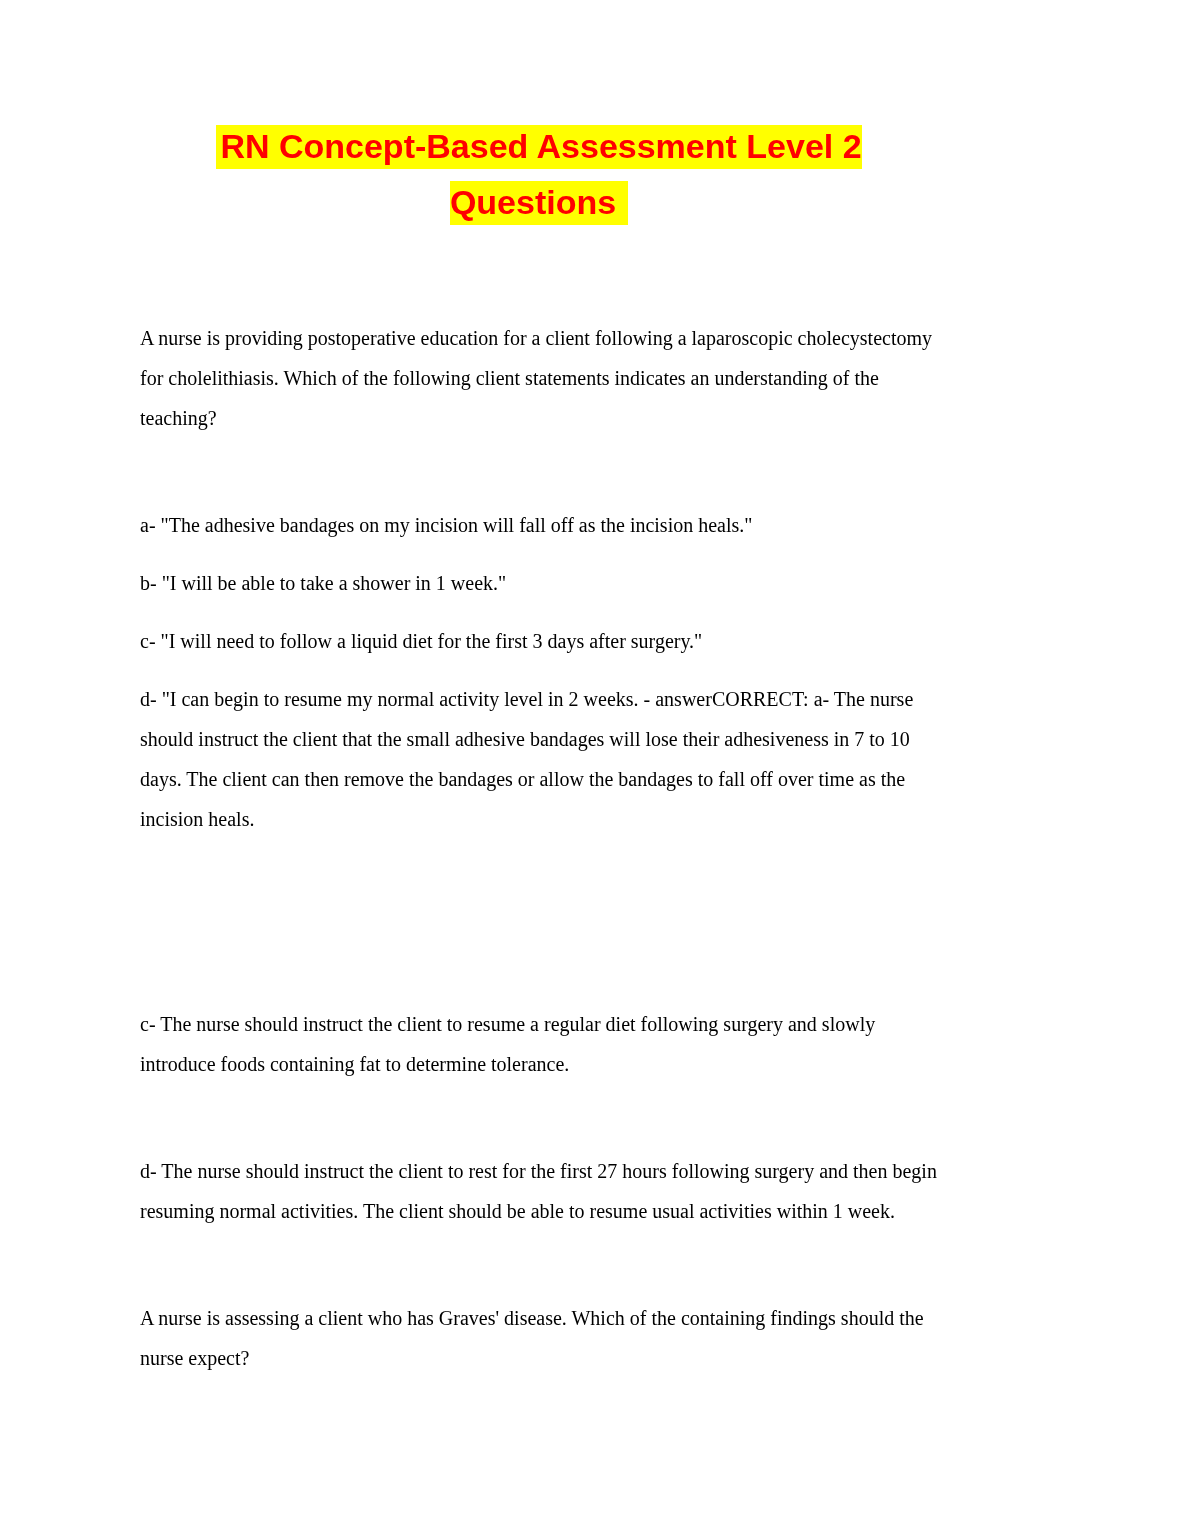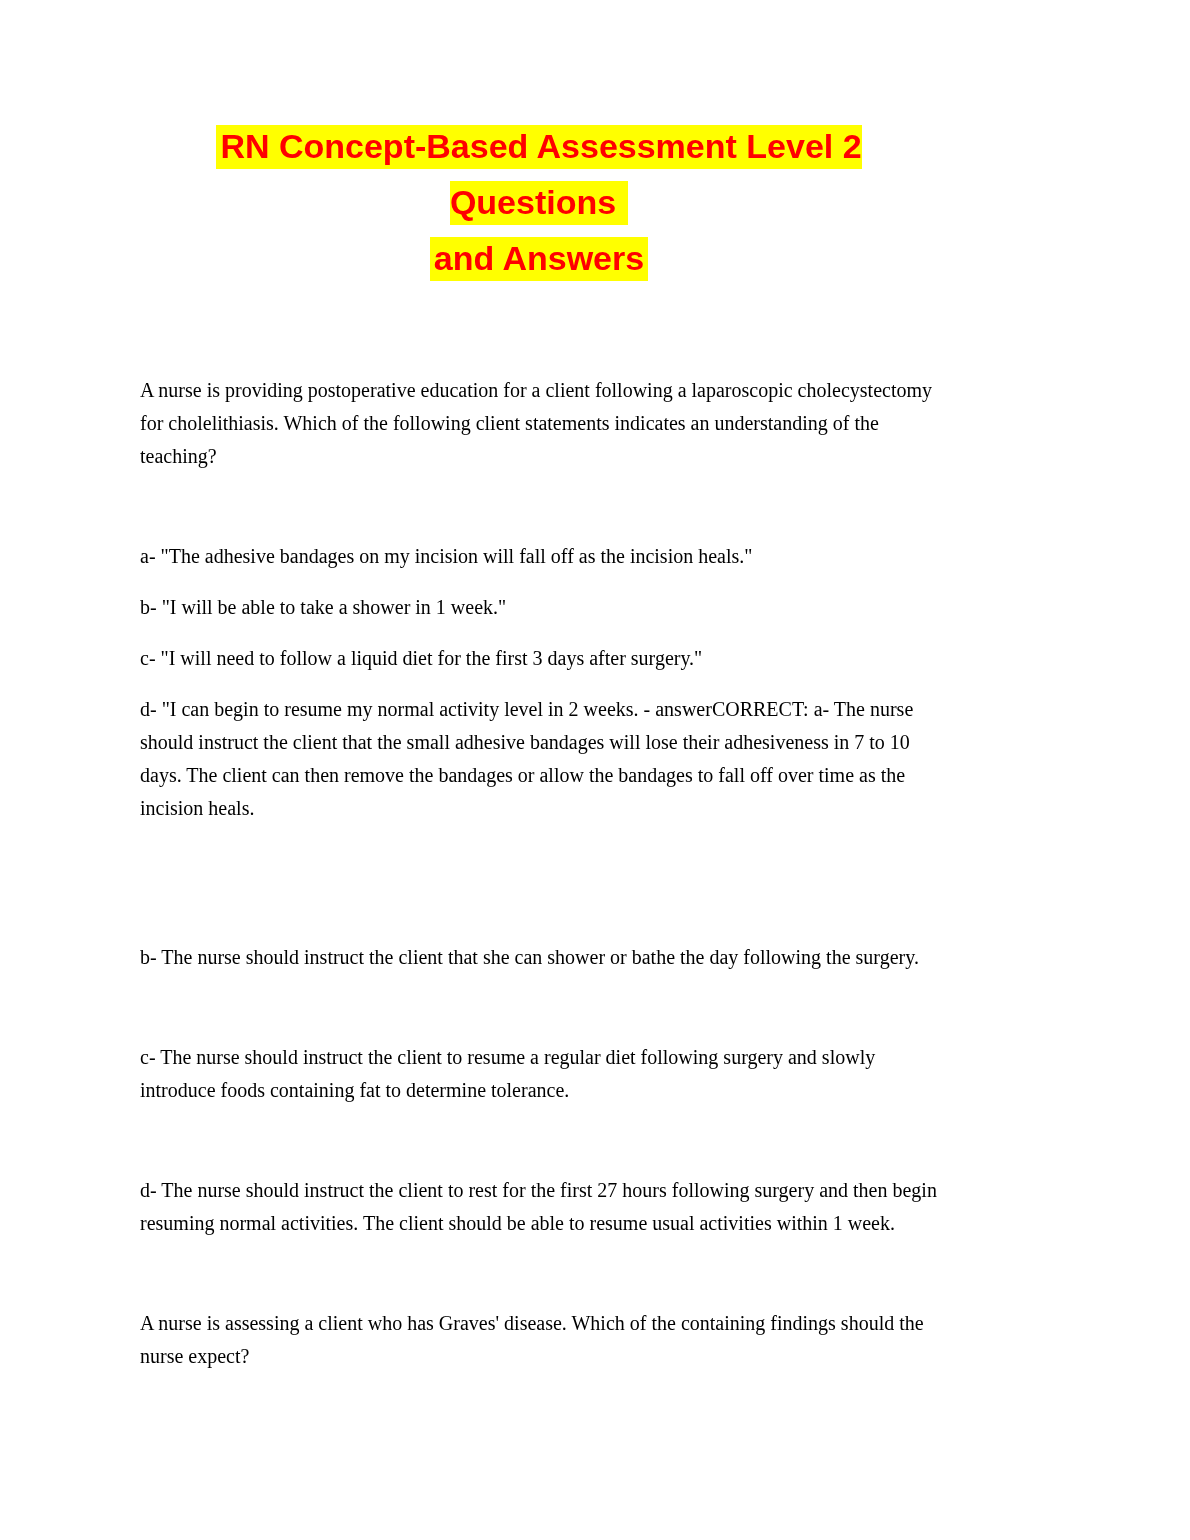--- a/index.html
+++ b/index.html
@@ -28,38 +28,37 @@
     background: #ffff00;
     padding: 2px 4px 4px 4px;
   }
   h1.doc-title .hl.trail {
     padding-right: 12px;
   }
   .body-text p {
     margin: 0 0 18px 0;
     font-family: "Liberation Serif", serif;
     font-size: 20px;
-    line-height: 33px;
+    line-height: 40px;
     color: #000000;
     letter-spacing: 0px;
   }
   .gap {
     height: 31px;
     margin-bottom: 18px;
   }
 </style>
 </head>
 <body>
 
 <div class="page">
 
   <h1 class="doc-title">
     <span class="hl trail">RN Concept-Based Assessment Level 2 Questions</span>
     <br>
-    <span class="hl">and Answers</span>
   </h1>
 
   <div class="body-text">
 
     <p>A nurse is providing postoperative education for a client following a laparoscopic cholecystectomy for cholelithiasis. Which of the following client statements indicates an understanding of the teaching?</p>
 
     <div class="gap"></div>
 
     <p>a- "The adhesive bandages on my incision will fall off as the incision heals."</p>
 
@@ -67,21 +66,20 @@
 
     <p>c- "I will need to follow a liquid diet for the first 3 days after surgery."</p>
 
     <p>d- "I can begin to resume my normal activity level in 2 weeks. - answerCORRECT: a- The nurse should instruct the client that the small adhesive bandages will lose their adhesiveness in 7 to 10 days. The client can then remove the bandages or allow the bandages to fall off over time as the incision heals.</p>
 
     <div class="gap"></div>
 
 
     <div class="gap"></div>
 
-    <p>b- The nurse should instruct the client that she can shower or bathe the day following the surgery.</p>
 
     <div class="gap"></div>
 
     <p>c- The nurse should instruct the client to resume a regular diet following surgery and slowly introduce foods containing fat to determine tolerance.</p>
 
     <div class="gap"></div>
 
     <p>d- The nurse should instruct the client to rest for the first 27 hours following surgery and then begin resuming normal activities. The client should be able to resume usual activities within 1 week.</p>
 
     <div class="gap"></div>

